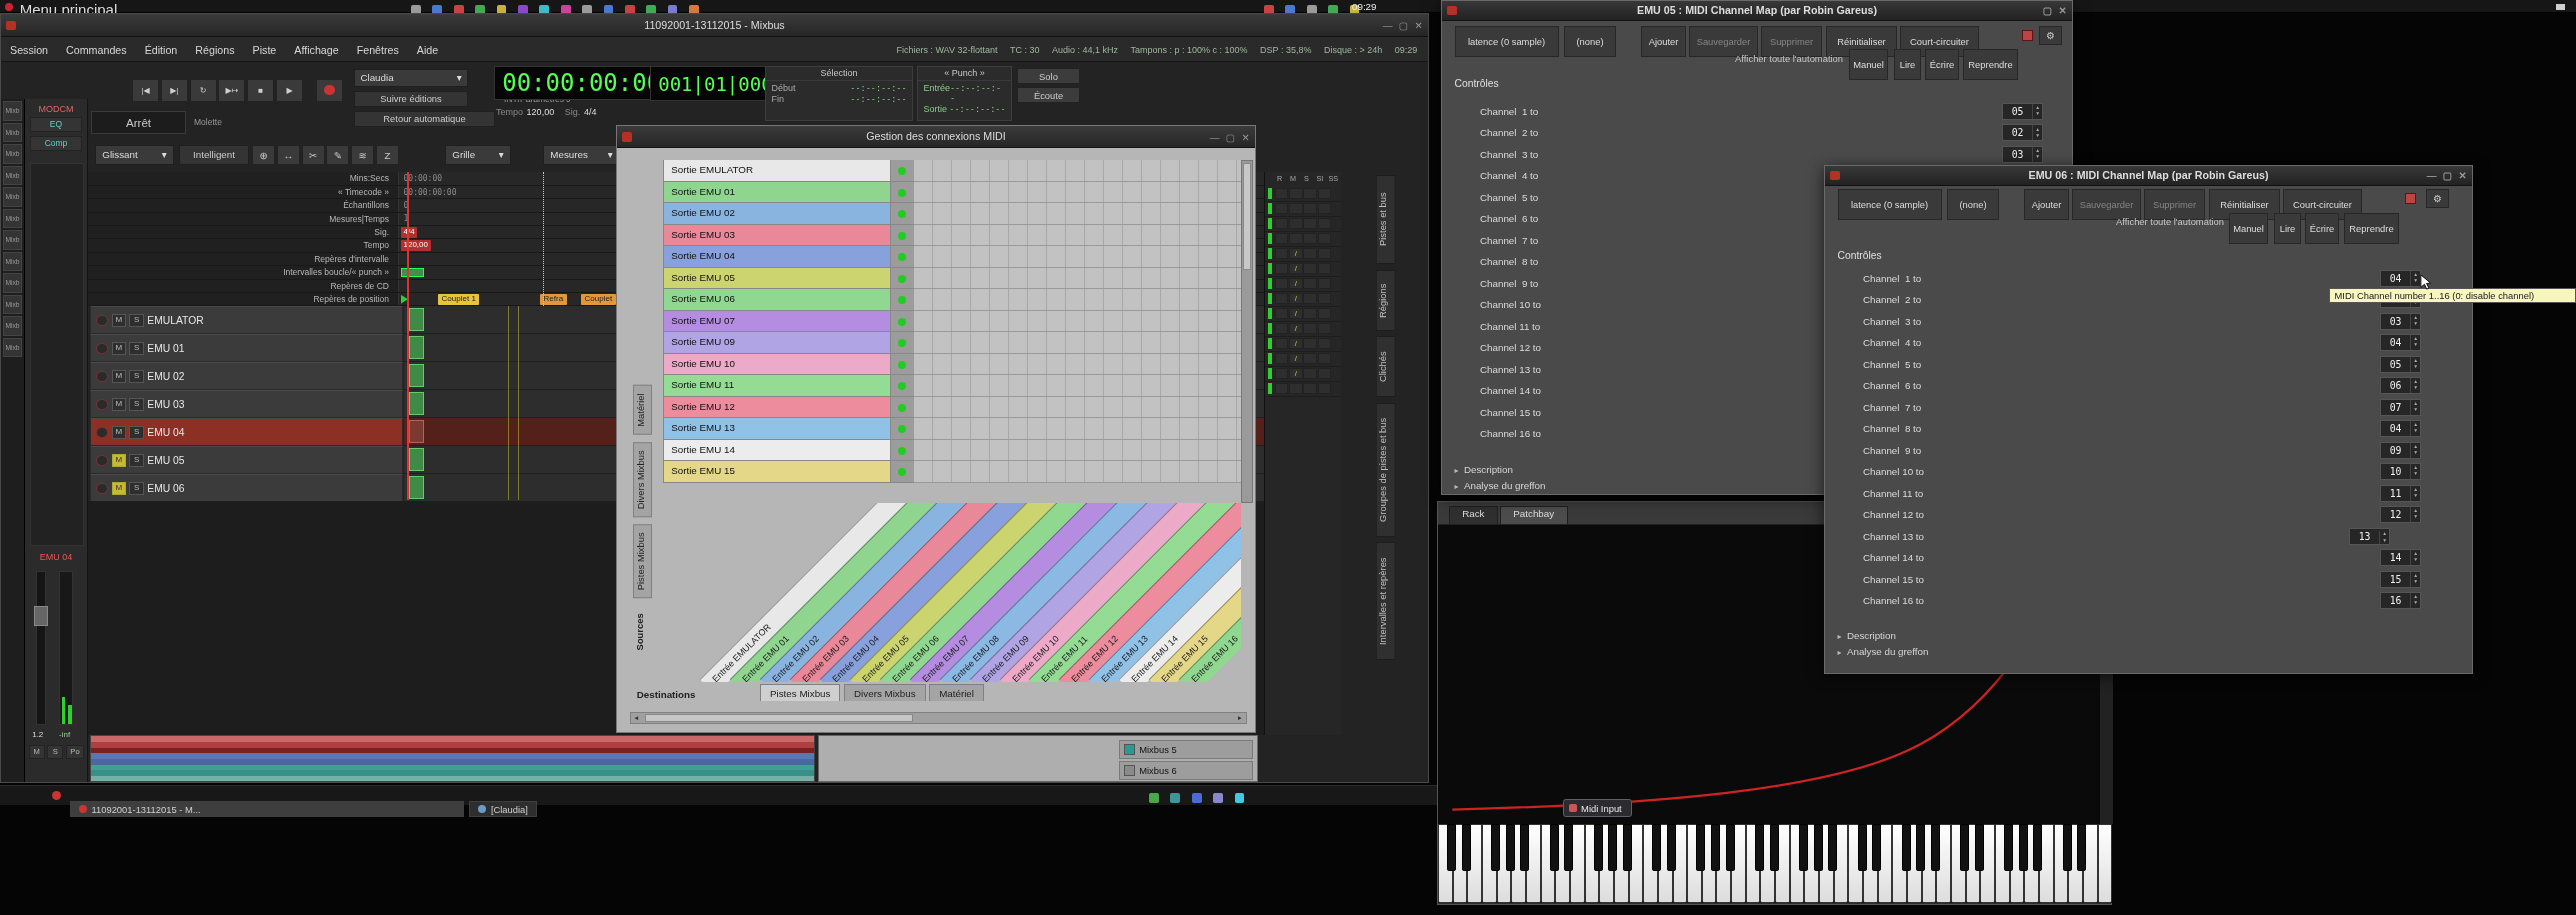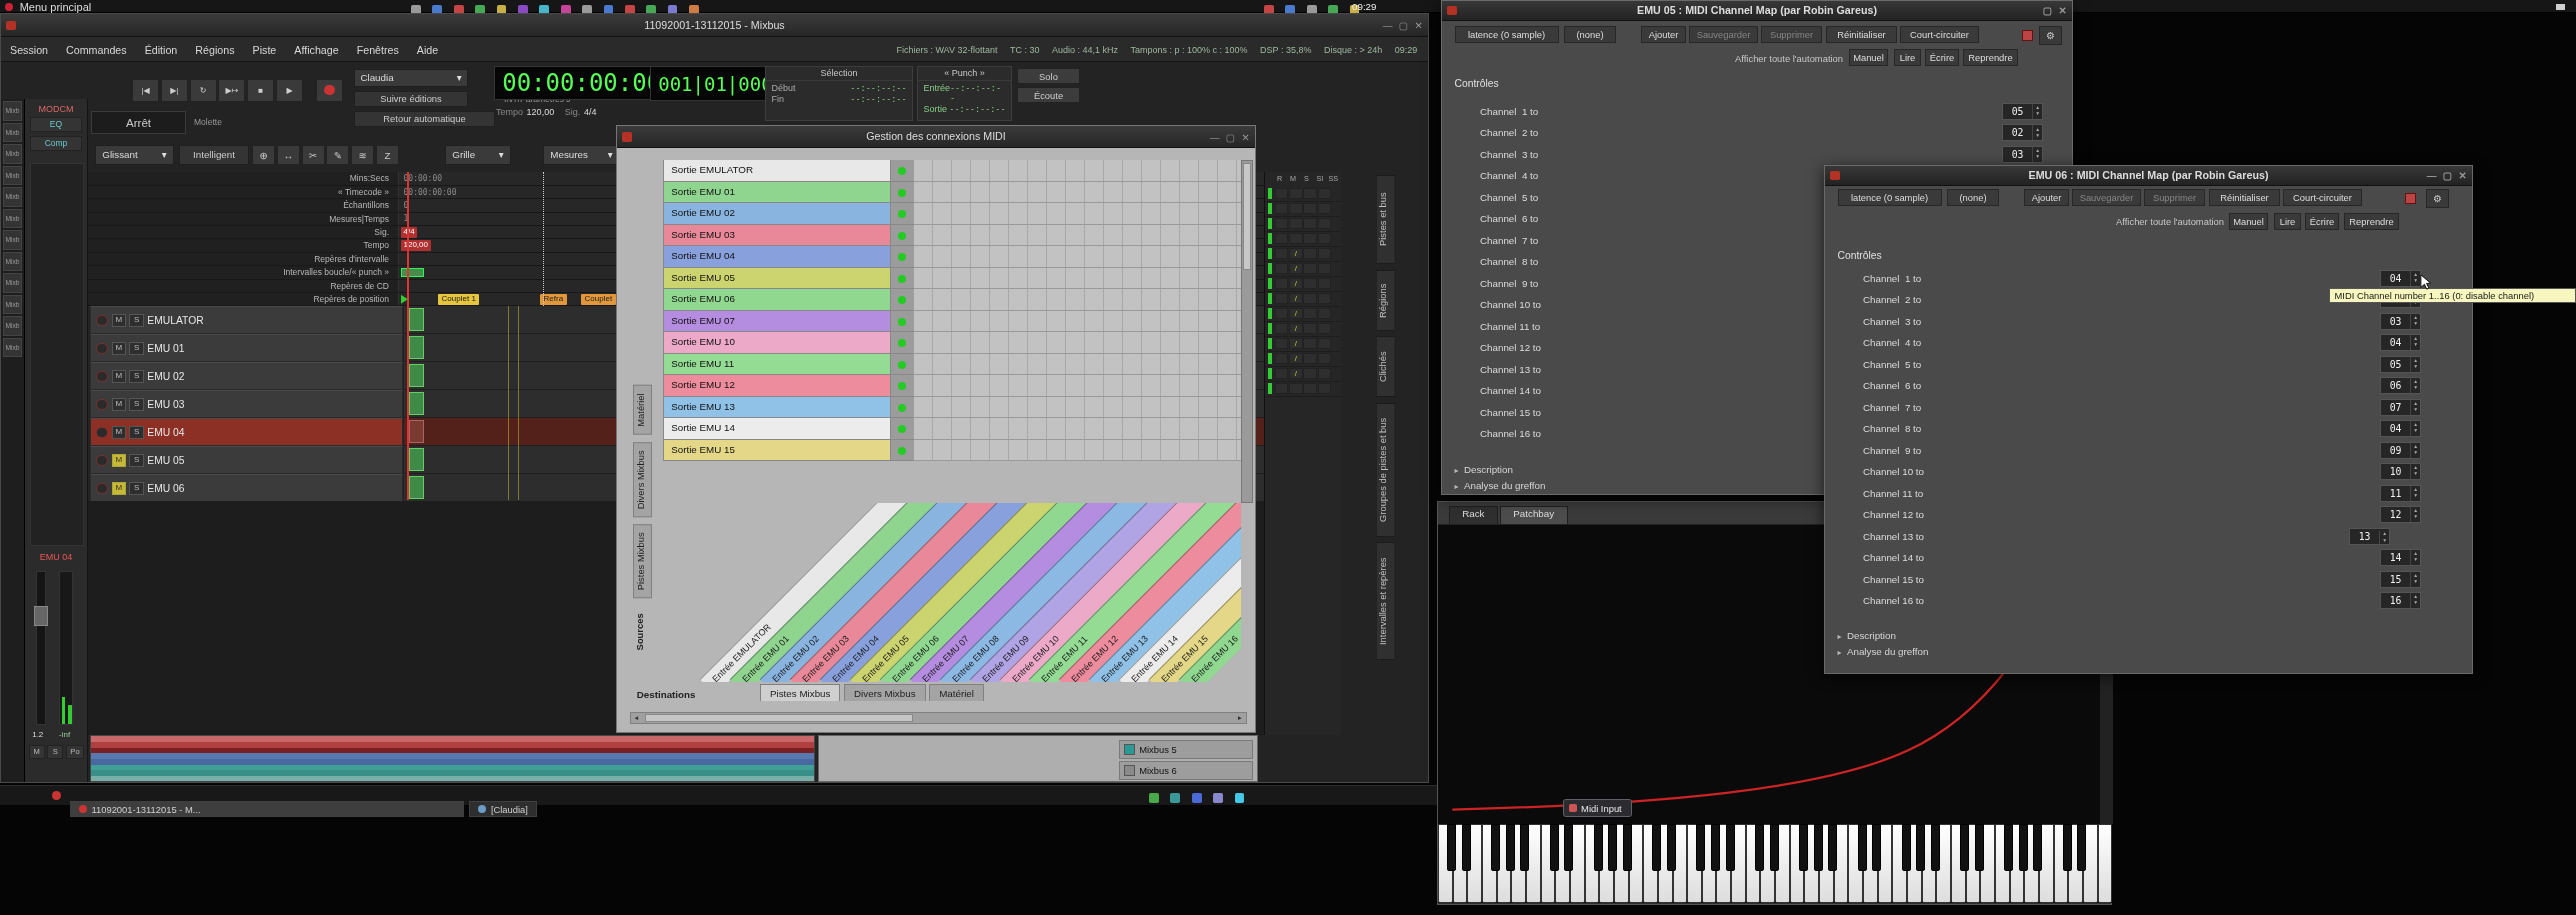--- a/index.html
+++ b/index.html
@@ -2,21 +2,21 @@
 <html style="font-size:14.3px"><head>
 <meta charset="utf-8">
 <style>
 *{margin:0;padding:0;box-sizing:border-box;font-family:"Liberation Sans",sans-serif}
 html,body{width:2576px;height:916px;background:#050505;overflow:hidden;position:relative}
 .abs{position:absolute}
 .window{position:absolute}
 
 #panel{position:absolute;left:0;top:0;width:2576px;height:13.4px;background:#161616;border-bottom:0.9px solid #000;z-index:1}
 #panel .mlogo{position:absolute;left:5.4px;top:2.7px;width:8px;height:8px;border-radius:50%;background:#c23}
-#panel .mlabel{position:absolute;left:19.7px;top:0.9px;font-size:11px;color:#ddd}
+#panel .mlabel{position:absolute;left:19.7px;top:0.9px;font-size:15px;color:#ddd}
 .picon{display:inline-block;width:9.8px;height:9.8px;margin-right:11.6px;border-radius:1.8px}
 #panel-icons-1{position:absolute;left:411px;top:1.8px}
 #panel-icons-2{position:absolute;left:1264px;top:1.8px}
 #panel .pclock{position:absolute;left:1352px;top:0.9px;font-size:9.8px;color:#eee}
 #panel .pmark{position:absolute;left:2556px;top:3.6px;width:9px;height:6.3px;background:#cfcfcf}
 
 .titlebar{position:absolute;left:0;top:0;right:0;height:23px;background:linear-gradient(#3b3b3b,#262626);border-bottom:0.9px solid #111;text-align:center;color:#ddd;font-size:10.7px;line-height:23px}
 .wicon{position:absolute;left:5.4px;top:6.3px;width:9.8px;height:9.8px;background:#b43225;border-radius:1.8px}
 .wbtns{position:absolute;right:5.4px;top:0;line-height:23px;color:#999;font-size:9.8px}
 .wb{margin-left:6.3px}
@@ -152,21 +152,21 @@
 .hthumb{position:absolute;left:14.3px;top:0.9px;width:268px;height:8px;background:#c6c6c6;border:0.9px solid #888}
 .harrow{position:absolute;top:0;width:11.6px;height:9.8px;font-size:7.2px;text-align:center;color:#333;line-height:9.8px}
 #msides{position:absolute;left:12.5px;top:259px;width:25px}
 .mside{writing-mode:vertical-rl;transform:rotate(180deg);background:#a4a4a4;border:0.9px solid #808080;color:#222;font-size:9.4px;margin:0 auto 7.2px;padding:7.2px 0.9px;width:19px;text-align:center;white-space:nowrap}
 .mside.lbl{background:none;border:none;font-weight:bold}
 
 .pwin{background:#4a4a4a;border:0.9px solid #6a6a6a;box-shadow:0 2.7px 14.3px rgba(0,0,0,.65)}
 .pwin .titlebar{height:19.7px;line-height:19.7px;font-weight:bold;font-size:10.7px;background:linear-gradient(#383838,#222)}
 .pwin .wicon{top:4.5px}
 .pwin .wbtns{line-height:19.7px}
-.pbtn{position:absolute;height:17px;background:#3a3a3a;border:0.9px solid #272727;color:#dedede;font-size:9.4px;text-align:center}
+.pbtn{position:absolute;height:31px;background:#3a3a3a;border:0.9px solid #272727;color:#dedede;font-size:9.4px;text-align:center}
 .pbtn.dis{color:#858585}
 .pled{position:absolute;width:10.7px;height:10.7px;background:#b44;border:0.9px solid #611}
 .pgear{position:absolute;width:23px;height:19px;background:#3a3a3a;border:0.9px solid #272727;color:#ccc;font-size:9.8px;text-align:center;line-height:17px}
 .palabel{position:absolute;font-size:9.4px;color:#c8c8c8;text-align:right}
 .pcontrols{position:absolute;left:12.5px;font-size:10.3px;color:#e0e0e0}
 .pchannels{position:absolute;left:0;width:100%}
 .chrow{position:absolute;left:0;width:100%;height:21.5px}
 .chlabel{position:absolute;left:38px;top:4.5px;font-size:9.8px;color:#dcdcdc;white-space:pre}
 .spin{position:absolute;top:1.8px;width:41px;height:17px;background:#262626;border:0.9px solid #555;display:flex}
 .spinval{flex:1;color:#f0f0f0;font-family:"DejaVu Sans Mono",monospace;font-size:9.8px;text-align:center;line-height:15px}
@@ -806,20 +806,27 @@
         <span class="mgrid"></span>
       </div>
       <div class="mrow">
         <span class="mname" style="background: rgb(180, 140, 224);">Sortie EMU 07</span>
         <span class="mdot">
           <i class="dotg"></i>
         </span>
         <span class="mgrid"></span>
       </div>
       <div class="mrow">
+        <span class="mname" style="background: rgb(176, 164, 228);">Sortie EMU 09</span>
+        <span class="mdot">
+          <i class="dotg"></i>
+        </span>
+        <span class="mgrid"></span>
+      </div>
+      <div class="mrow">
         <span class="mname" style="background: rgb(236, 170, 200);">Sortie EMU 10</span>
         <span class="mdot">
           <i class="dotg"></i>
         </span>
         <span class="mgrid"></span>
       </div>
       <div class="mrow">
         <span class="mname" style="background: rgb(148, 220, 148);">Sortie EMU 11</span>
         <span class="mdot">
           <i class="dotg"></i>

